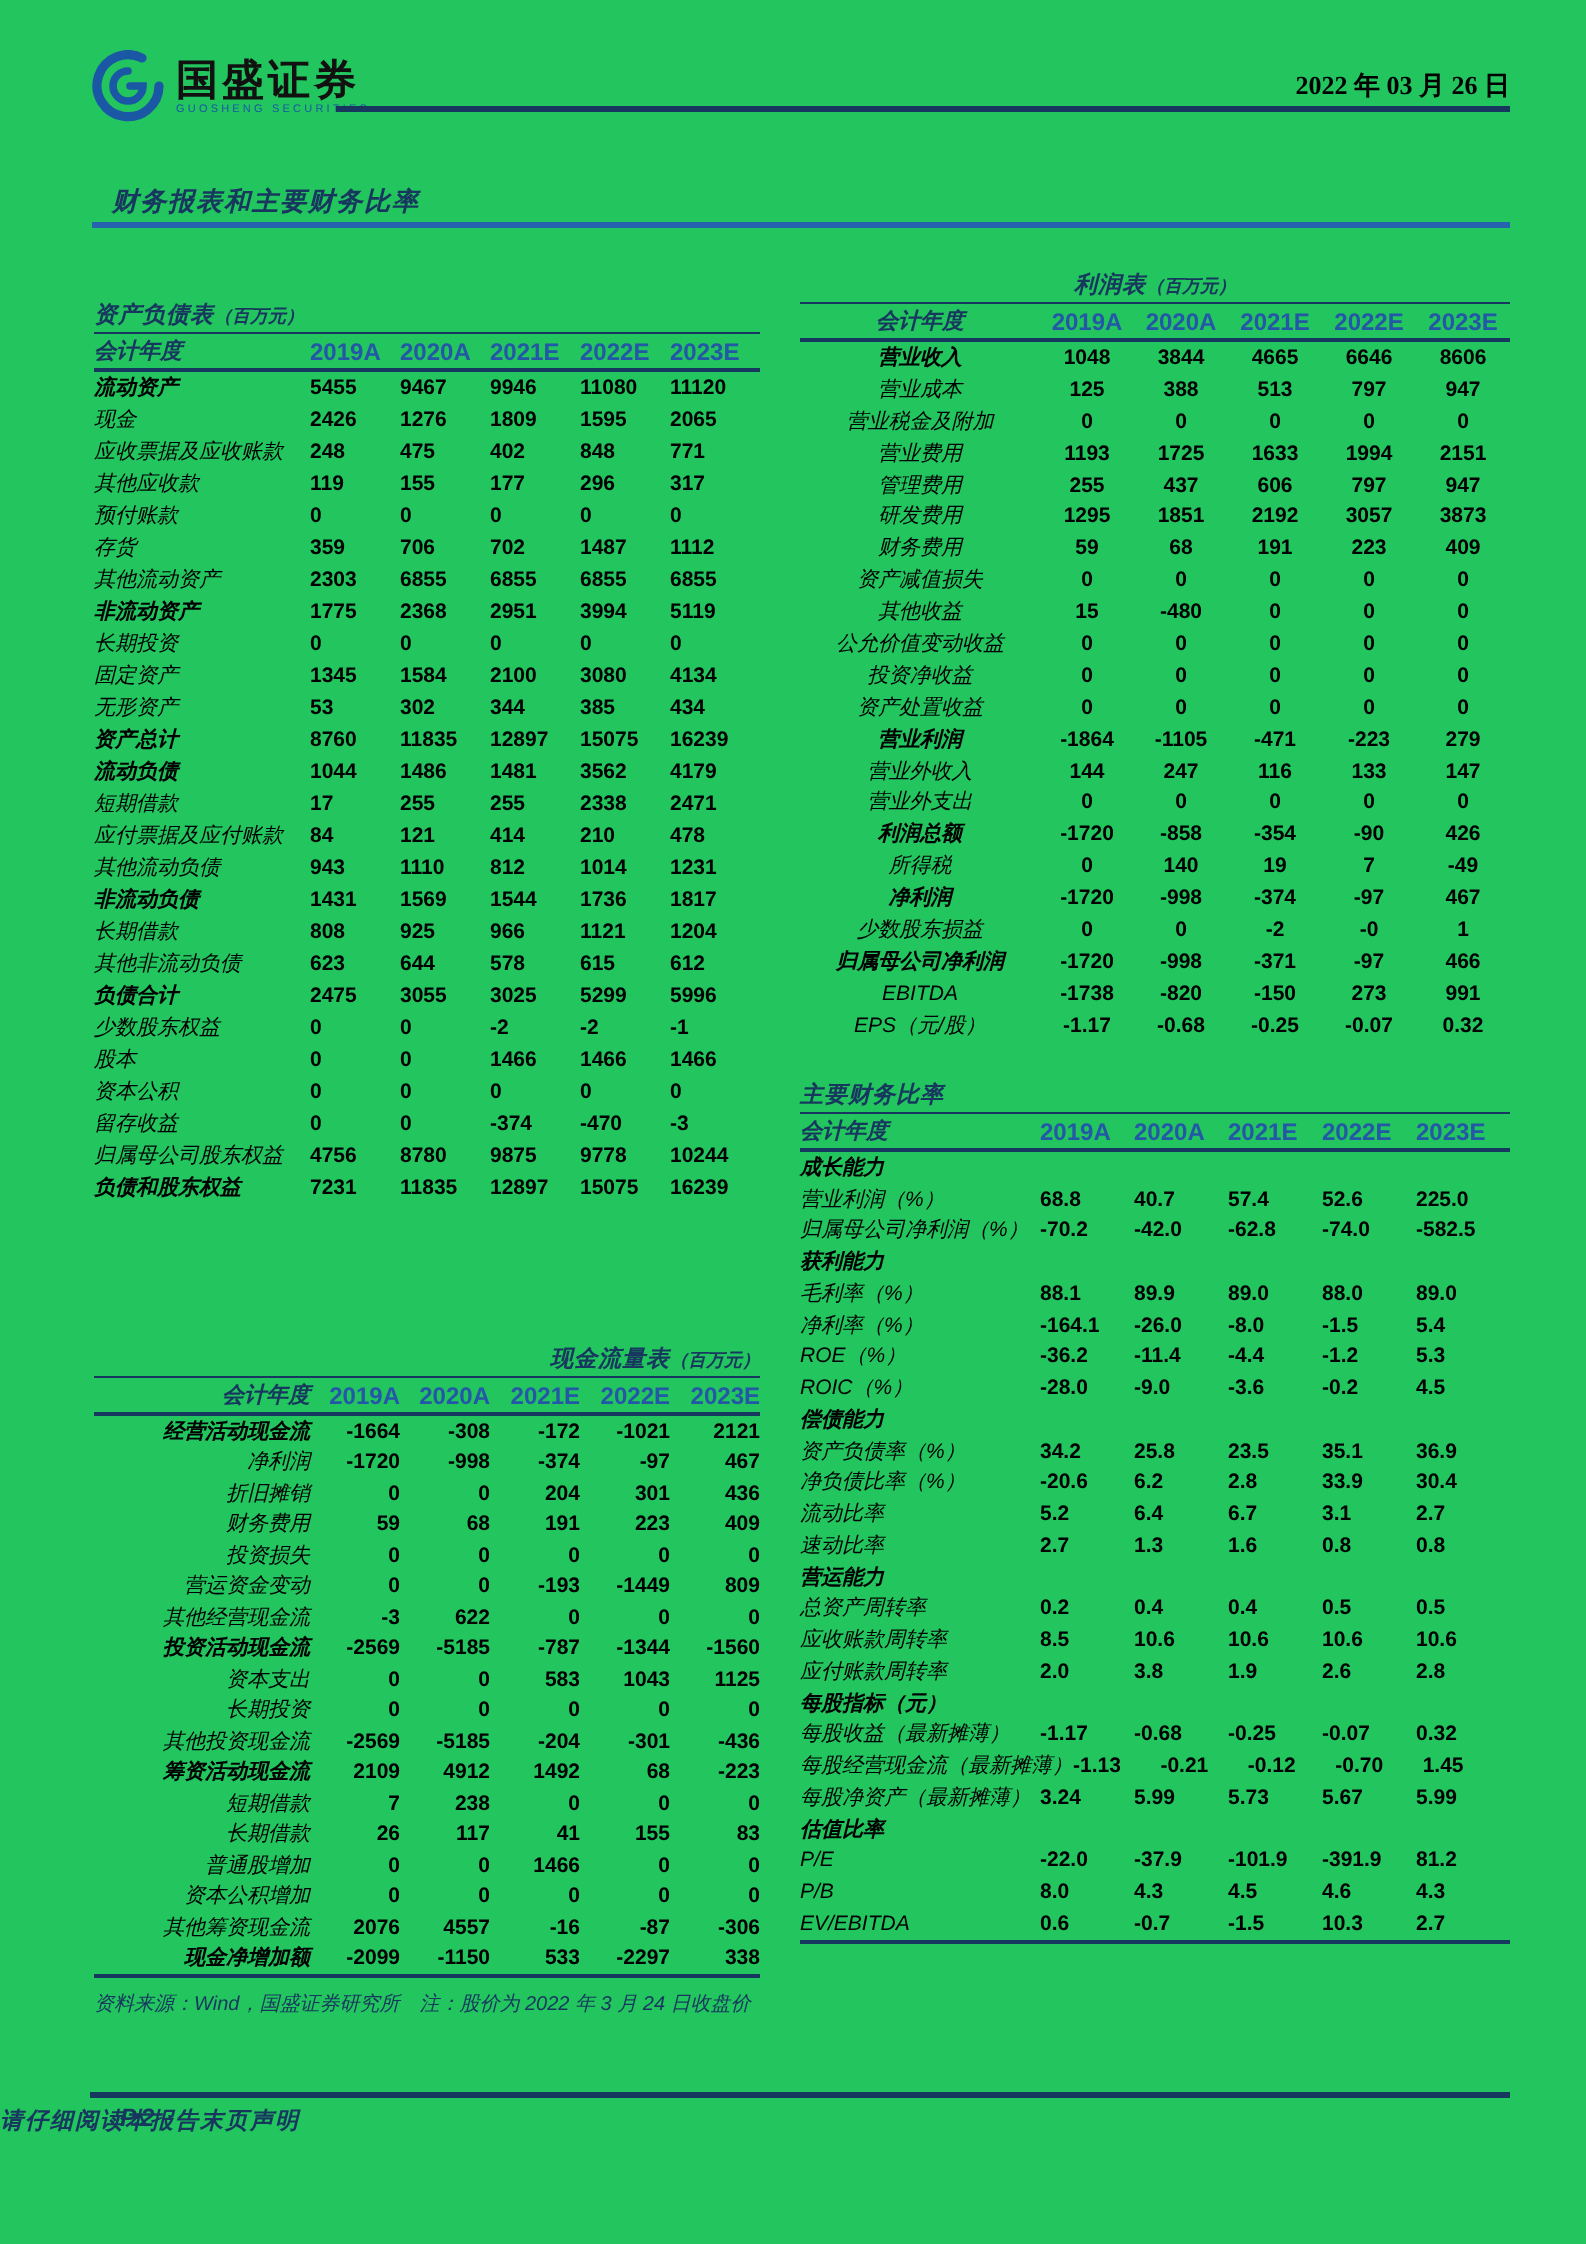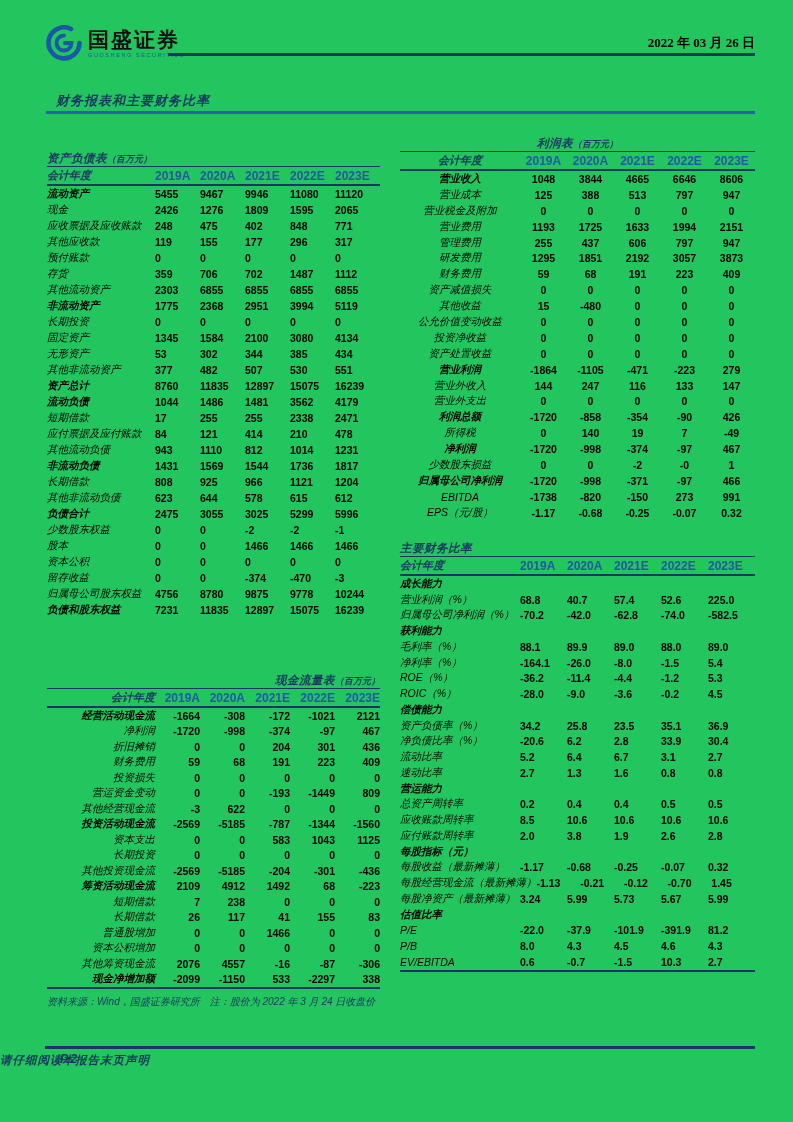--- a/index.html
+++ b/index.html
@@ -150,28 +150,20 @@
         <div class="val">4134</div>
       </div>
       <div class="row">
         <div class="lbl">无形资产</div>
         <div class="val">53</div>
         <div class="val">302</div>
         <div class="val">344</div>
         <div class="val">385</div>
         <div class="val">434</div>
       </div>
-      <div class="row">
-        <div class="lbl">其他非流动资产</div>
-        <div class="val">377</div>
-        <div class="val">482</div>
-        <div class="val">507</div>
-        <div class="val">530</div>
-        <div class="val">551</div>
-      </div>
       <div class="row bold">
         <div class="lbl">资产总计</div>
         <div class="val">8760</div>
         <div class="val">11835</div>
         <div class="val">12897</div>
         <div class="val">15075</div>
         <div class="val">16239</div>
       </div>
       <div class="row bold">
         <div class="lbl">流动负债</div>

